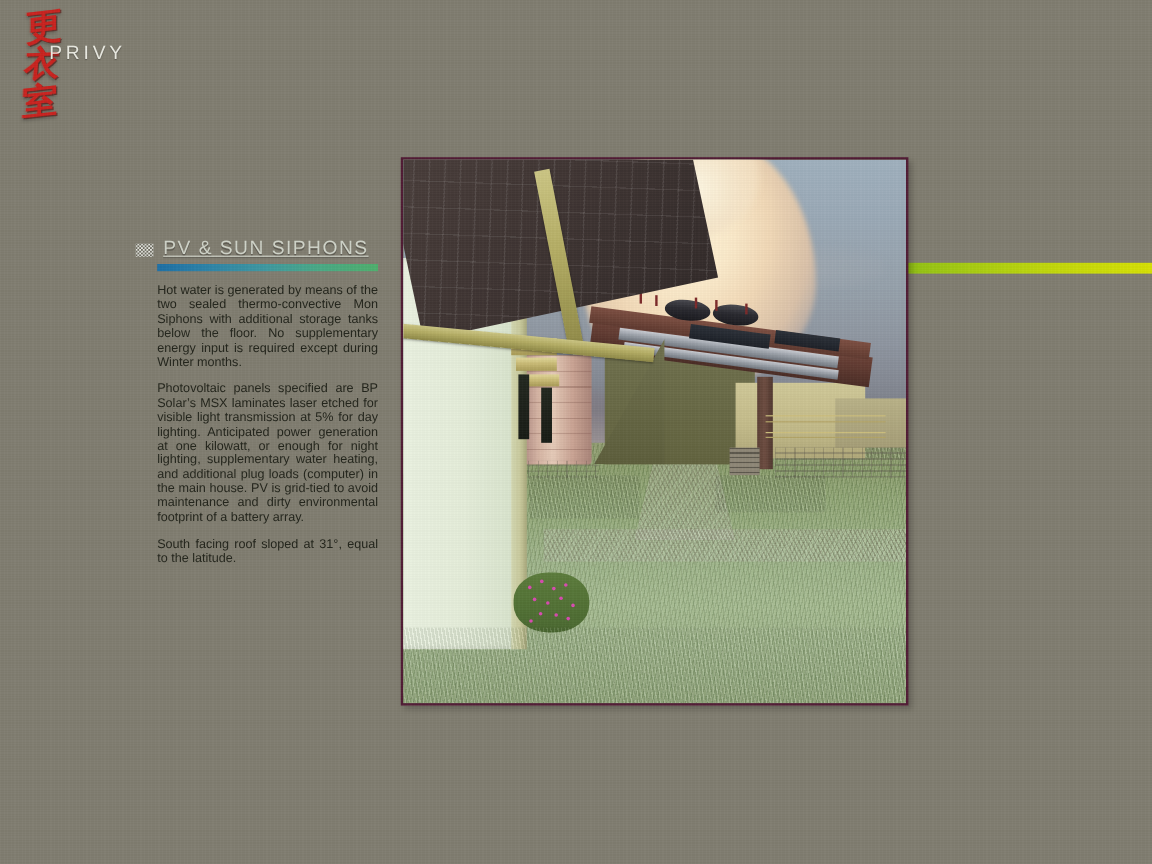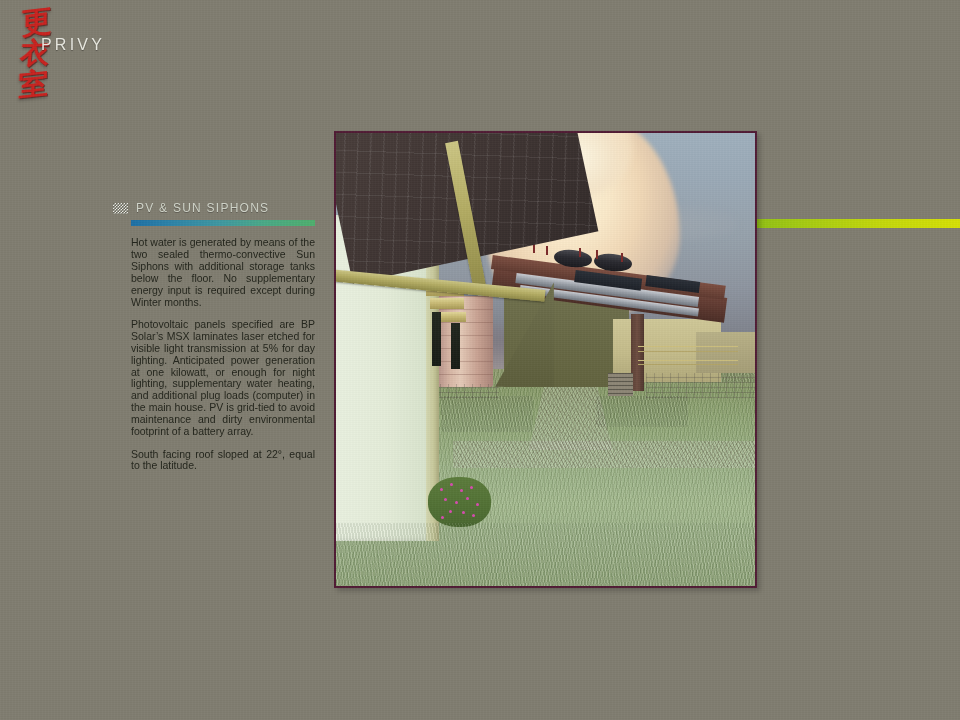--- a/index.html
+++ b/index.html
@@ -96,25 +96,26 @@
     background-image:
       linear-gradient(45deg, #f2f2ee 25%, transparent 25%, transparent 75%, #f2f2ee 75%),
       linear-gradient(45deg, #f2f2ee 25%, transparent 25%, transparent 75%, #f2f2ee 75%);
     background-size: 3px 3px;
     background-position: 0 0, 1.5px 1.5px;
     background-color: #6a6a5d;
     opacity: .95;
   }
   #heading-text {
     margin-left: 8px;
-    font-size: 12px;
+    font-size: 16px;
     letter-spacing: 1.25px;
     color: #cfd3c8;
     white-space: nowrap;
     text-shadow: 0 1px 0 rgba(0,0,0,.25);
+    text-decoration: underline;
   }
 
   #heading-rule {
     margin-top: 4px;
     margin-left: 18px;
     width: 184px;
     height: 6px;
     background: linear-gradient(to right, #1d6fa5 0%, #2d83a8 22%, #3f97a1 48%, #4aa987 72%, #4faf6d 100%);
   }
 
@@ -408,23 +409,23 @@
   <div id="accent-bar-cap"></div>
   <div id="accent-bar"></div>
 
   <div id="text-col">
     <div id="heading-row">
       <div id="heading-icon"></div>
       <div id="heading-text">PV &amp; SUN SIPHONS</div>
     </div>
     <div id="heading-rule"></div>
 
-    <p class="para">Hot water is generated by means of the two sealed thermo-convective Sun Siphons with additional storage tanks below the floor. No supplementary energy input is required except during Winter months.</p>
+    <p class="para">Hot water is generated by means of the two sealed thermo-convective Mon Siphons with additional storage tanks below the floor. No supplementary energy input is required except during Winter months.</p>
     <p class="para">Photovoltaic panels specified are BP Solar’s MSX laminates laser etched for visible light transmission at 5% for day lighting.  Anticipated power generation at one kilowatt, or enough for night lighting, supplementary water heating, and additional plug loads (computer) in the main house.  PV is grid-tied to avoid maintenance and dirty environmental footprint of a battery array.</p>
-    <p class="para">South facing roof sloped at 22°, equal to the latitude.</p>
+    <p class="para">South facing roof sloped at 31°, equal to the latitude.</p>
   </div>
 
   <div id="image-panel">
     <div id="render">
 
       <div class="sky"></div>
       <div class="cloud-wisp"></div>
       <div class="cloud-big"></div>
       <div class="cloud-top"></div>
       <div class="cloud-dark-l"></div>

